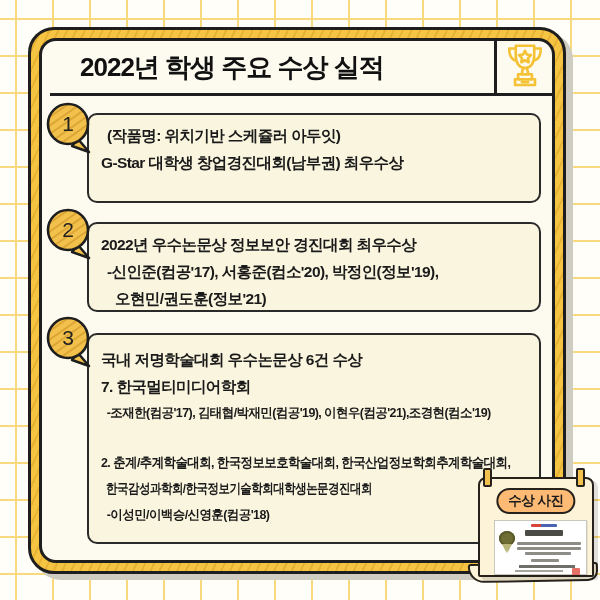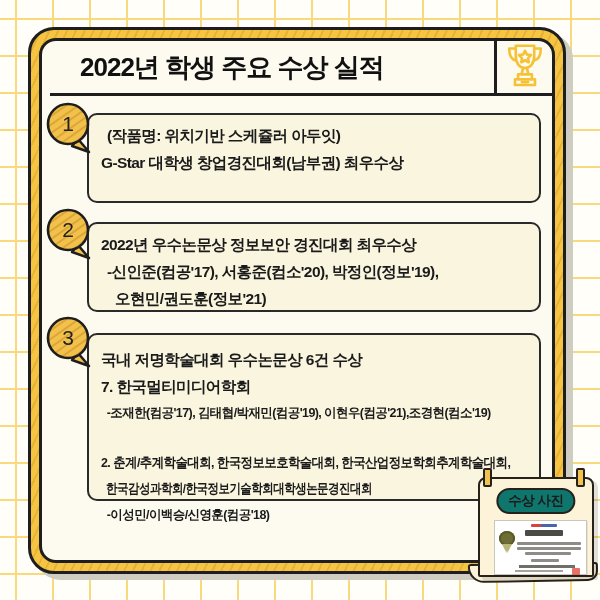--- a/index.html
+++ b/index.html
@@ -30,21 +30,21 @@
     font-size:26px; font-weight:800; color:#111; letter-spacing:-1px; }
   .header-trophy { width:58px; border-left:3px solid #1E1E1E;
     display:flex; align-items:center; justify-content:center; }
 
   
   .award-box { position:absolute; left:45px; width:454px; background:#FAF5DE;
     border:2.5px solid #2A2A2A; border-radius:10px; padding:7px 8px 6px 12px;
     color:#1A1A1A; }
   .box-1 { top:72px;  height:90px; }
   .box-2 { top:181px; height:90px; }
-  .box-3 { top:292px; height:168px; padding-top:11px; }
+  .box-3 { top:292px; height:211px; padding-top:11px; }
   .ln { font-size:15.5px; font-weight:700; letter-spacing:-0.6px; line-height:27px;
     white-space:nowrap; }
   .ln-cont { padding-left:6px; }
   .ln-small { font-size:13px; line-height:26px; transform:scaleX(0.96); transform-origin:left center; }
   .ln-xsmall { font-size:13.5px; line-height:26px; transform:scaleX(0.92); transform-origin:left center; }
   .ln-squeeze { font-size:13.5px; line-height:26px; transform:scaleX(0.85); transform-origin:left center; font-weight:800; }
   .ln-gap { margin-top:24px; }
 
   
   .badge { position:absolute; left:3px; width:50px; height:52px; z-index:5; }
@@ -59,21 +59,21 @@
   .notepad-body { position:absolute; inset:0; background:#FDF3D9;
     border:2.5px solid #26221B; border-radius:8px 8px 2px 2px;
     box-shadow:4px 3px 0 rgba(0,0,0,0.12); }
   .notepad-curl { position:absolute; left:-10px; top:86px; width:130px; height:19px;
     background:#FDF3D9; border:2.5px solid #26221B;
     border-radius:3px 3px 10px 16px; transform:rotate(-1deg); }
   .pin { position:absolute; top:-9px; width:9px; height:19px; background:#F2C14E;
     border:2px solid #26221B; border-radius:2px; }
   .pin-left { left:5px; } .pin-right { left:98px; }
   .photo-label { position:absolute; left:50%; transform:translateX(-50%); top:9px;
-    min-width:78px; height:26px; padding:0 10px; background:#0f766e;
+    min-width:78px; height:26px; padding:0 10px; background:#fdba74;
     border:2px solid #26221B; border-radius:14px;
     display:flex; align-items:center; justify-content:center;
     font-size:13.5px; font-weight:800; color:#1A1A1A; letter-spacing:-0.5px; white-space:nowrap; }
 
   .certificate { position:absolute; left:14px; top:41px; width:93px; height:55px;
     background:#FFFFFF; border:1px solid #C9C6BE; box-shadow:1px 1px 0 rgba(0,0,0,0.08); }
   .cert-logo { position:absolute; left:36px; top:3px; width:26px; height:3px;
     background:linear-gradient(90deg,#D8433A 0 40%, #4A64B0 40% 100%); border-radius:1px; }
   .cert-title { position:absolute; left:30px; top:9px; width:38px; height:6px;
     background:#4A4A46; filter:blur(0.4px); border-radius:1px; }

